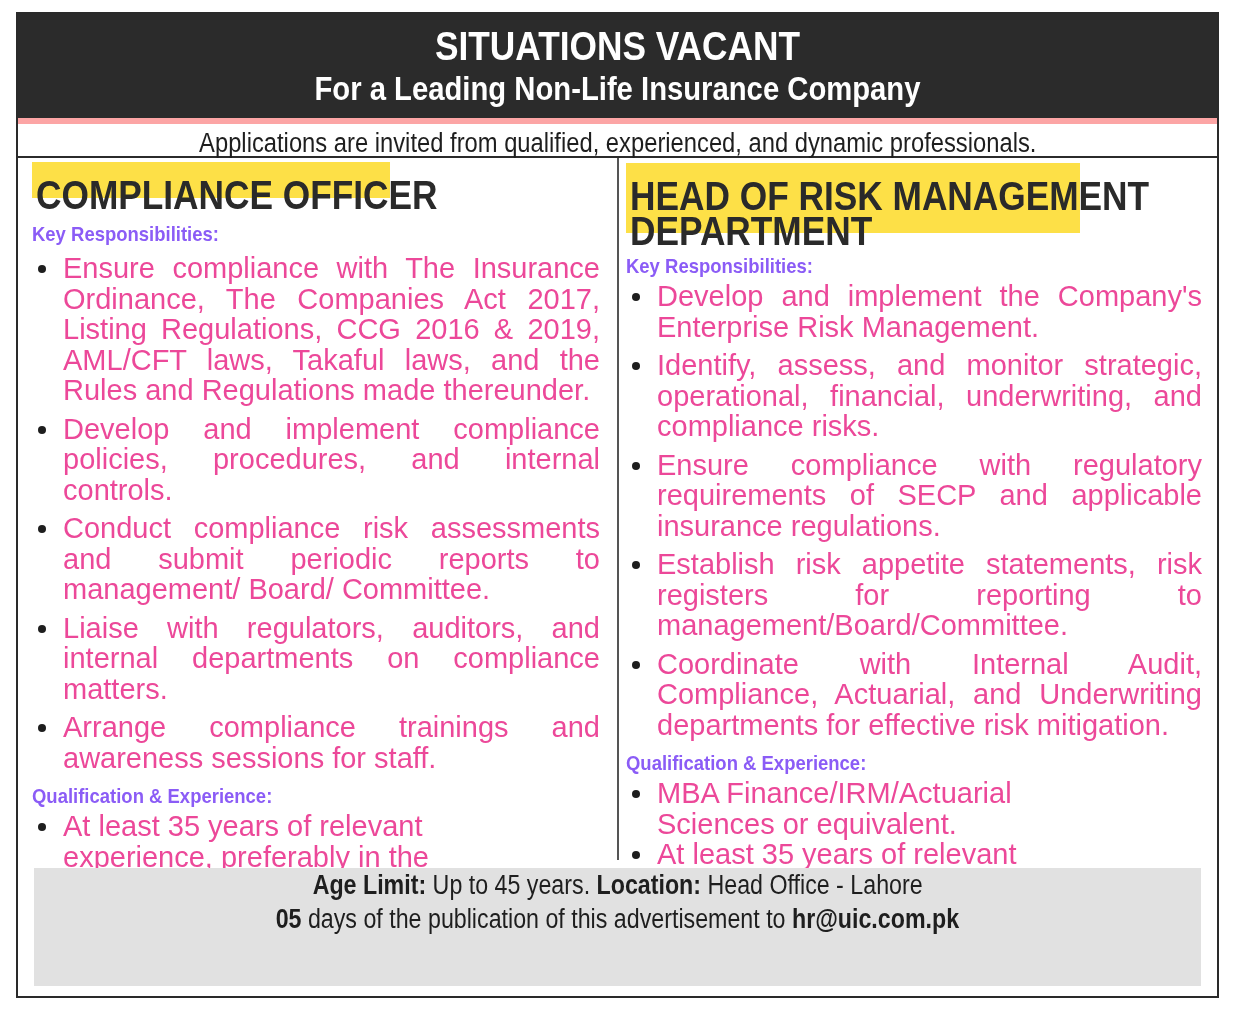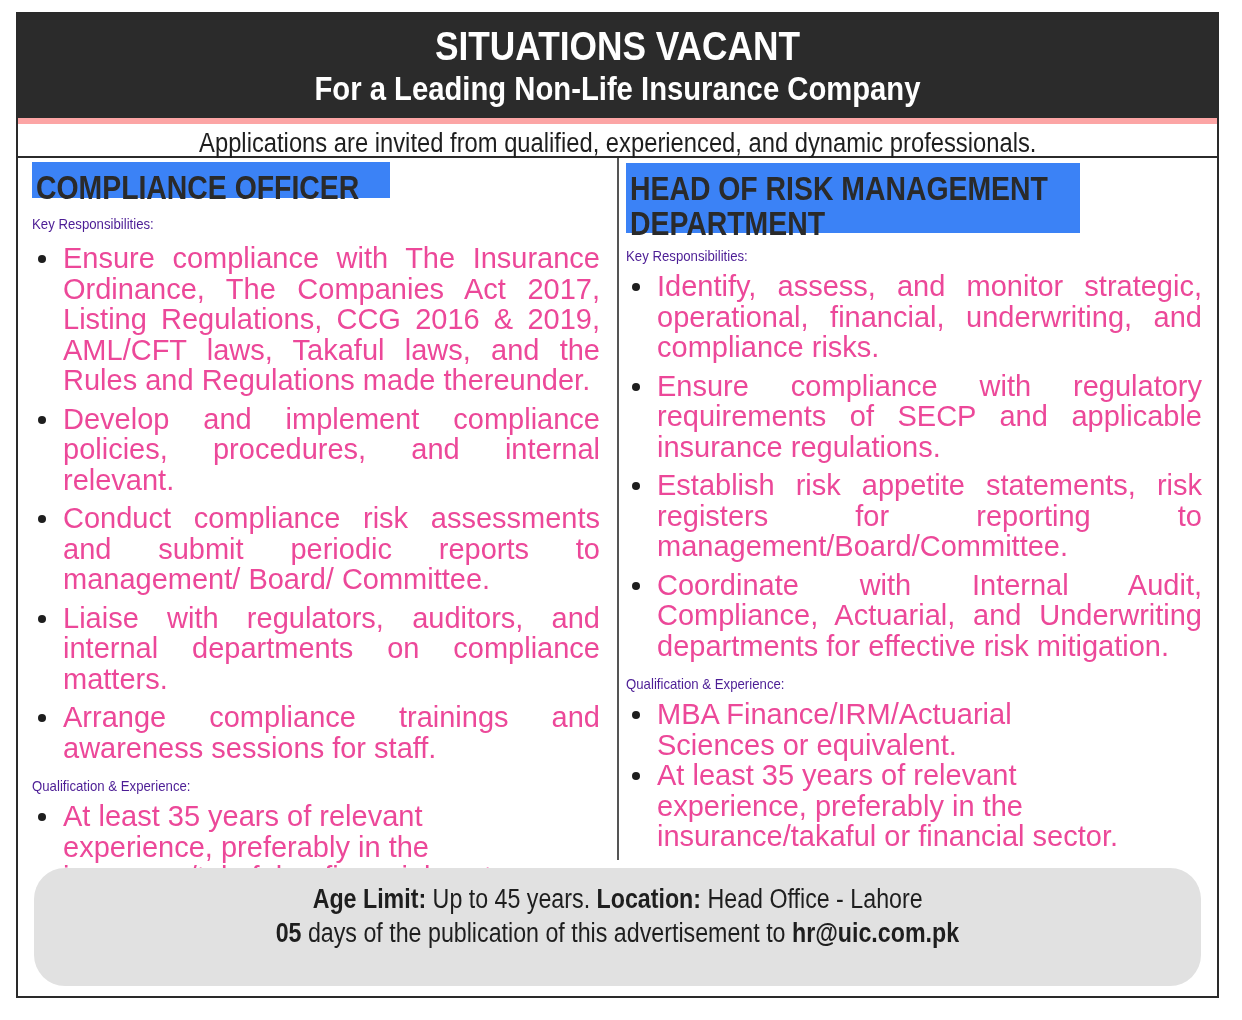--- a/index.html
+++ b/index.html
@@ -31,48 +31,48 @@
   .intro span { display: inline-block; transform: scaleX(0.88); white-space: nowrap; }
 
   .col-divider {
     position: absolute; left: 599px; top: 144px; width: 2px; height: 702px; background: #555;
   }
   .col { position: absolute; top: 146px; }
   .col-left { left: 14px; width: 568px; }
   .col-right { left: 608px; width: 576px; }
 
   .job-title {
-    display: inline-block; background: #3b82f6; color: #2a2a2a;
-    font-weight: bold; font-size: 33px; line-height: 35px; padding: 8px 4px;
+    display: inline-block; background: #fde047; color: #2a2a2a;
+    font-weight: bold; font-size: 41px; line-height: 35px; padding: 16px 4px;
   }
   .job-title .t { display: inline-block; transform: scaleX(0.86); transform-origin: left; white-space: nowrap; }
   .job-title-left { width: 358px; height: 36px; margin-top: 2px; }
   .job-title-right { width: 454px; height: 70px; margin-top: 3px; }
 
   .section-h {
-    font-weight: normal; font-size: 15px; line-height: 30px; color: #4c1d95;
+    font-weight: bold; font-size: 21px; line-height: 30px; color: #8b5cf6;
   }
   .section-h .t { display: inline-block; transform: scaleX(0.88); transform-origin: left; white-space: nowrap; }
 
   ul.bullets { list-style: none; }
   ul.bullets li {
     position: relative; padding-left: 31px; font-size: 29px; line-height: 30.5px;
     text-align: justify; color: #ec4899;
   }
   ul.bullets li::before {
     content: ""; position: absolute; left: 6px; top: 12px; width: 8px; height: 8px;
     border-radius: 50%; background: #1e1e1e;
   }
   ul.bullets.spaced li { margin-bottom: 8px; }
   ul.bullets.tight li { margin-bottom: 0; text-align: left; }
 
   .footer {
     position: absolute; left: 16px; top: 854px; width: 1167px; height: 118px;
     background: #e1e1e1; text-align: center; font-size: 27px; line-height: 34px;
-    padding-top: 14px; color: #1e1e1e; border-radius: 31px;
+    padding-top: 0; color: #1e1e1e;
   }
   .footer .line { display: block; white-space: nowrap; }
   .footer .line span.sx { display: inline-block; transform: scaleX(0.86); }
   .footer b { font-weight: bold; }
 </style>
 </head>
 <body>
 
 <div class="ad">
 
@@ -89,21 +89,21 @@
 
   <div class="col col-left">
     <div class="job-title job-title-left">
       <span class="t">COMPLIANCE OFFICER</span>
     </div>
     <div class="section-h" style="margin-top:6px;">
       <span class="t">Key Responsibilities:</span>
     </div>
     <ul class="bullets spaced" style="margin-top:4px;">
       <li>Ensure compliance with The Insurance Ordinance, The Companies Act 2017, Listing Regulations, CCG 2016 &amp; 2019, AML/CFT laws, Takaful laws, and the Rules and Regulations made thereunder.</li>
-      <li>Develop and implement compliance policies, procedures, and internal relevant.</li>
+      <li>Develop and implement compliance policies, procedures, and internal controls.</li>
       <li>Conduct compliance risk assessments and submit periodic reports to management/ Board/ Committee.</li>
       <li>Liaise with regulators, auditors, and internal departments on compliance matters.</li>
       <li>Arrange compliance trainings and awareness sessions for staff.</li>
     </ul>
     <div class="section-h" style="margin-top:2px;">
       <span class="t">Qualification &amp; Experience:</span>
     </div>
     <ul class="bullets tight">
       <li style="padding-right:30px;">At least 35 years of relevant experience, preferably in the insurance/takaful or financial sector.</li>
     </ul>
@@ -111,20 +111,21 @@
 
   <div class="col col-right">
     <div class="job-title job-title-right">
       <span class="t">HEAD OF RISK MANAGEMENT</span><br>
       <span class="t">DEPARTMENT</span>
     </div>
     <div class="section-h" style="margin-top:2px;">
       <span class="t">Key Responsibilities:</span>
     </div>
     <ul class="bullets spaced">
+      <li>Develop and implement the Company's Enterprise Risk Management.</li>
       <li>Identify, assess, and monitor strategic, operational, financial, underwriting, and compliance risks.</li>
       <li>Ensure compliance with regulatory requirements of SECP and applicable insurance regulations.</li>
       <li>Establish risk appetite statements, risk registers for reporting to management/Board/Committee.</li>
       <li>Coordinate with Internal Audit, Compliance, Actuarial, and Underwriting departments for effective risk mitigation.</li>
     </ul>
     <div class="section-h" style="margin-top:2px;">
       <span class="t">Qualification &amp; Experience:</span>
     </div>
     <ul class="bullets tight">
       <li style="padding-right:90px;">MBA Finance/IRM/Actuarial Sciences or equivalent.</li>

